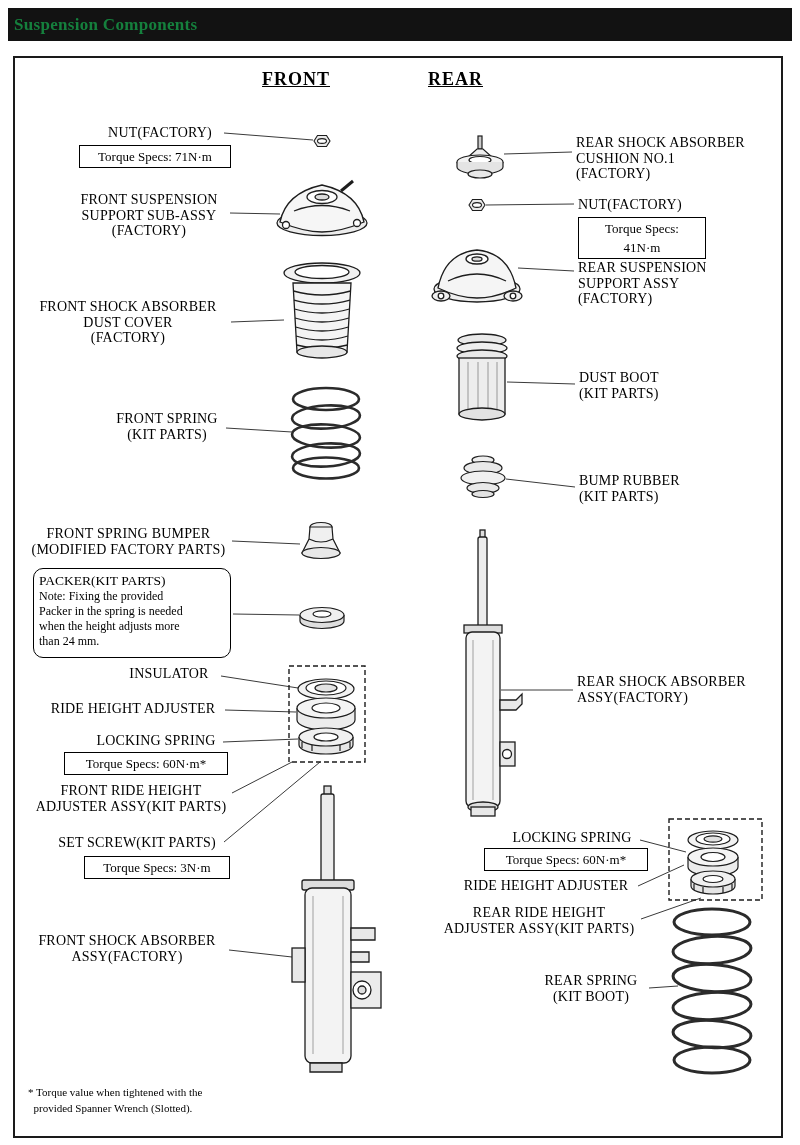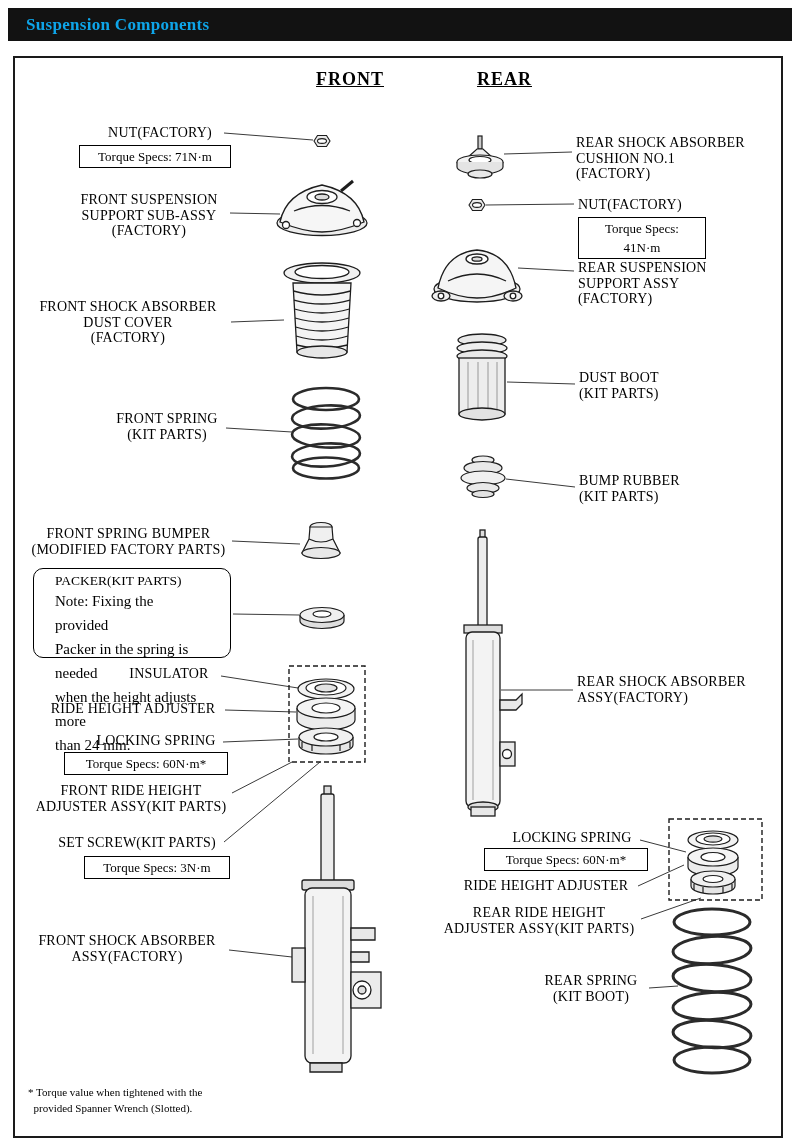--- a/index.html
+++ b/index.html
@@ -1,27 +1,27 @@
 <!DOCTYPE html>
 <html><head>
 <meta charset="utf-8">
 <style>
   html,body{margin:0;padding:0;background:#fff;}
   #page{position:relative;width:800px;height:1145px;background:#fff;font-family:"Liberation Serif",serif;color:#000;overflow:hidden;}
-  #titlebar{position:absolute;left:8px;top:8px;width:784px;height:33px;background:#121212;color:#0ea5e9;font-weight:bold;font-size:17px;line-height:33px;padding-left:18px;box-sizing:border-box;letter-spacing:0.3px;}
+  #titlebar{position:absolute;left:8px;top:8px;width:784px;height:33px;background:#121212;color:#15803d;font-weight:bold;font-size:17px;line-height:33px;padding-left:6px;box-sizing:border-box;letter-spacing:0.3px;}
   #frame{position:absolute;left:13px;top:56px;width:770px;height:1082px;border:2px solid #1a1a1a;box-sizing:border-box;}
   svg.art{position:absolute;left:0;top:0;}
-  .colhead{position:absolute;font-weight:bold;font-size:18px;text-decoration:underline;text-align:right;letter-spacing:1px;}
+  .colhead{position:absolute;font-weight:bold;font-size:18px;text-decoration:underline;text-align:left;letter-spacing:1px;}
   .lbl{position:absolute;font-size:14px;line-height:15.5px;white-space:pre-wrap;letter-spacing:0.2px;}
   .center{text-align:center;}
   .right{text-align:center;}
   .torque{position:absolute;border:1.5px solid #000;background:#fff;font-size:13px;line-height:19px;text-align:center;box-sizing:border-box;padding:1px 16px;}
-  .packer-box{position:absolute;border:1.5px solid #000;border-radius:10px;background:#fff;box-sizing:border-box;padding:4px 21px;}
+  .packer-box{position:absolute;border:1.5px solid #000;border-radius:10px;background:#fff;box-sizing:border-box;padding:4px 5px;}
   .packer-title{font-size:13.5px;line-height:16px;}
-  .packer-note{font-size:15px;line-height:24px;white-space:pre-wrap;}
+  .packer-note{font-size:12px;line-height:15px;white-space:pre-wrap;}
   .footnote{position:absolute;font-size:11px;line-height:16px;white-space:pre-wrap;}
 </style>
 </head>
 <body>
 
 <div id="page">
 
   <div id="titlebar">
     <span>Suspension Components</span>
   </div>

